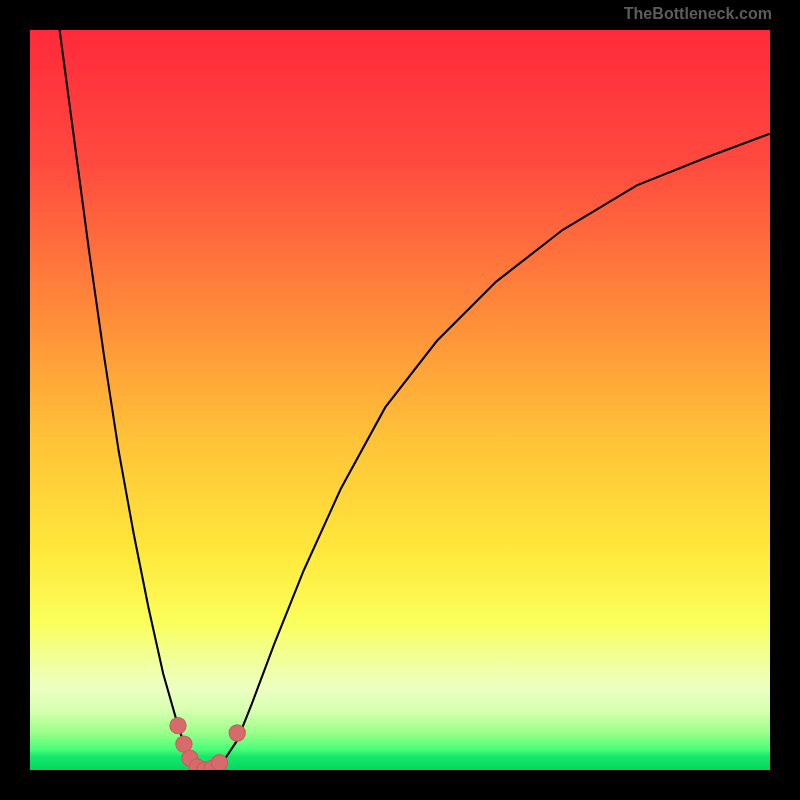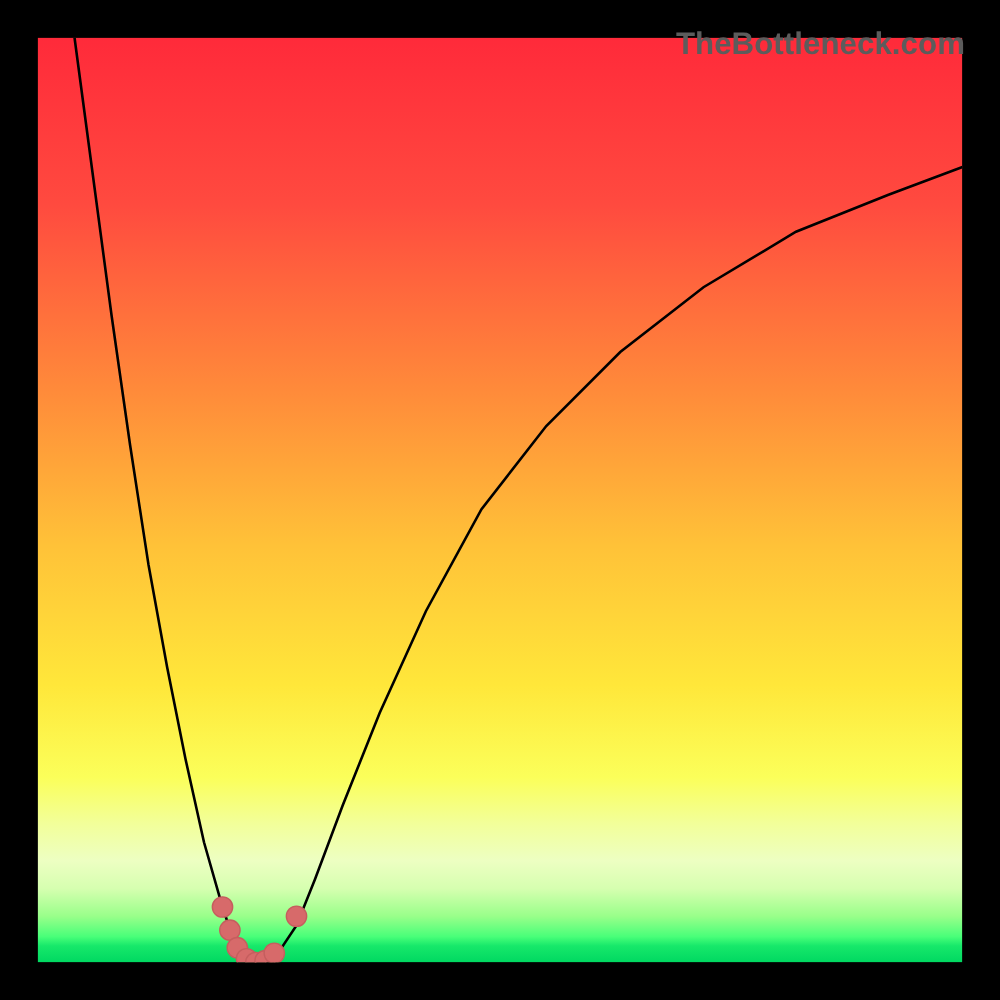--- a/index.html
+++ b/index.html
@@ -31,24 +31,24 @@
     }
     svg.curve {
       position: absolute;
       top: 0;
       left: 0;
       width: 740px;
       height: 740px;
     }
     .watermark {
       position: absolute;
-      top: 21px;
+      top: 5px;
       right: 28px;
       font-family: Arial, Helvetica, sans-serif;
-      font-size: 25px;
+      font-size: 16px;
       font-weight: 600;
       color: #5c5c5c;
       letter-spacing: 0.04px;
     }
   </style>
 </head>
 <body>
 
 <div class="frame">
   <div class="plot">

